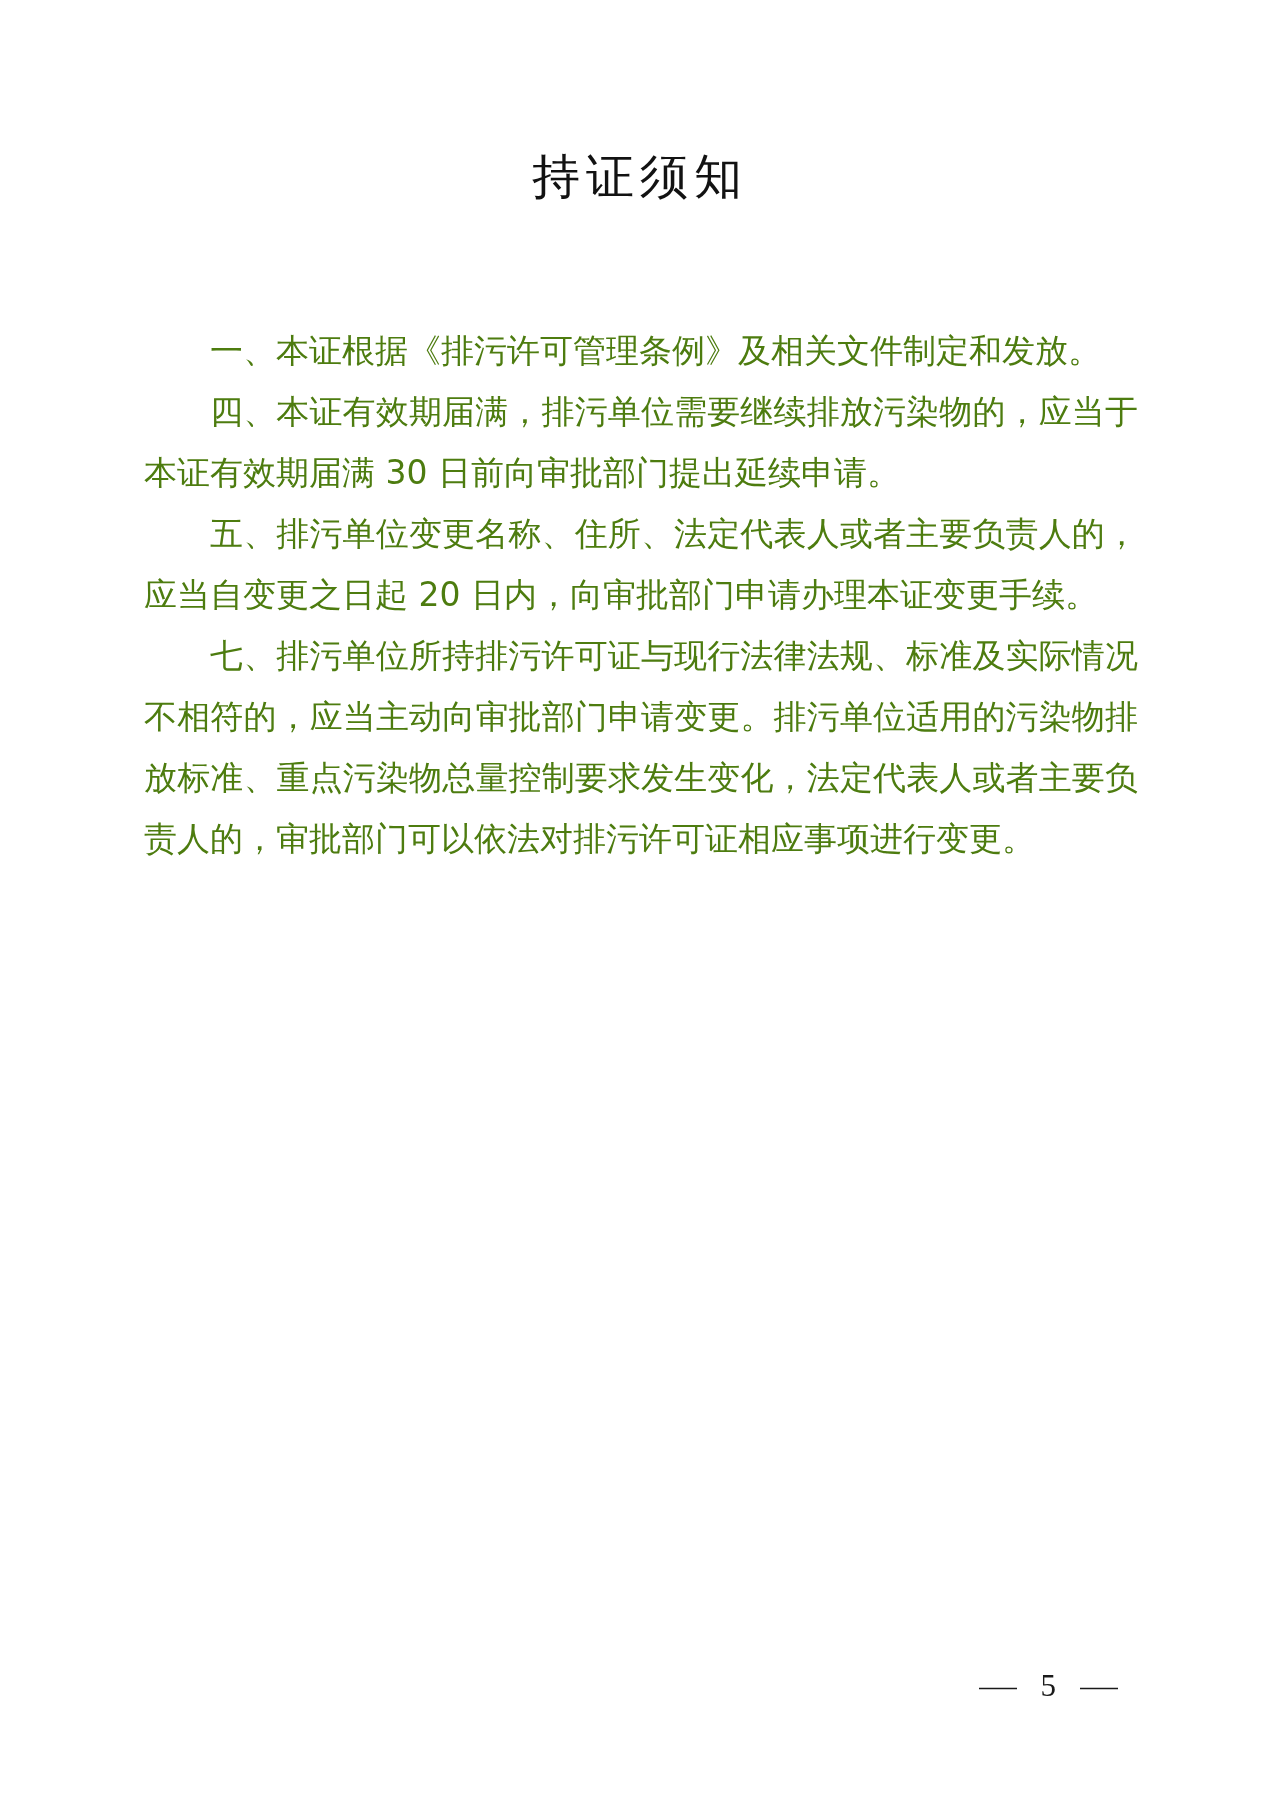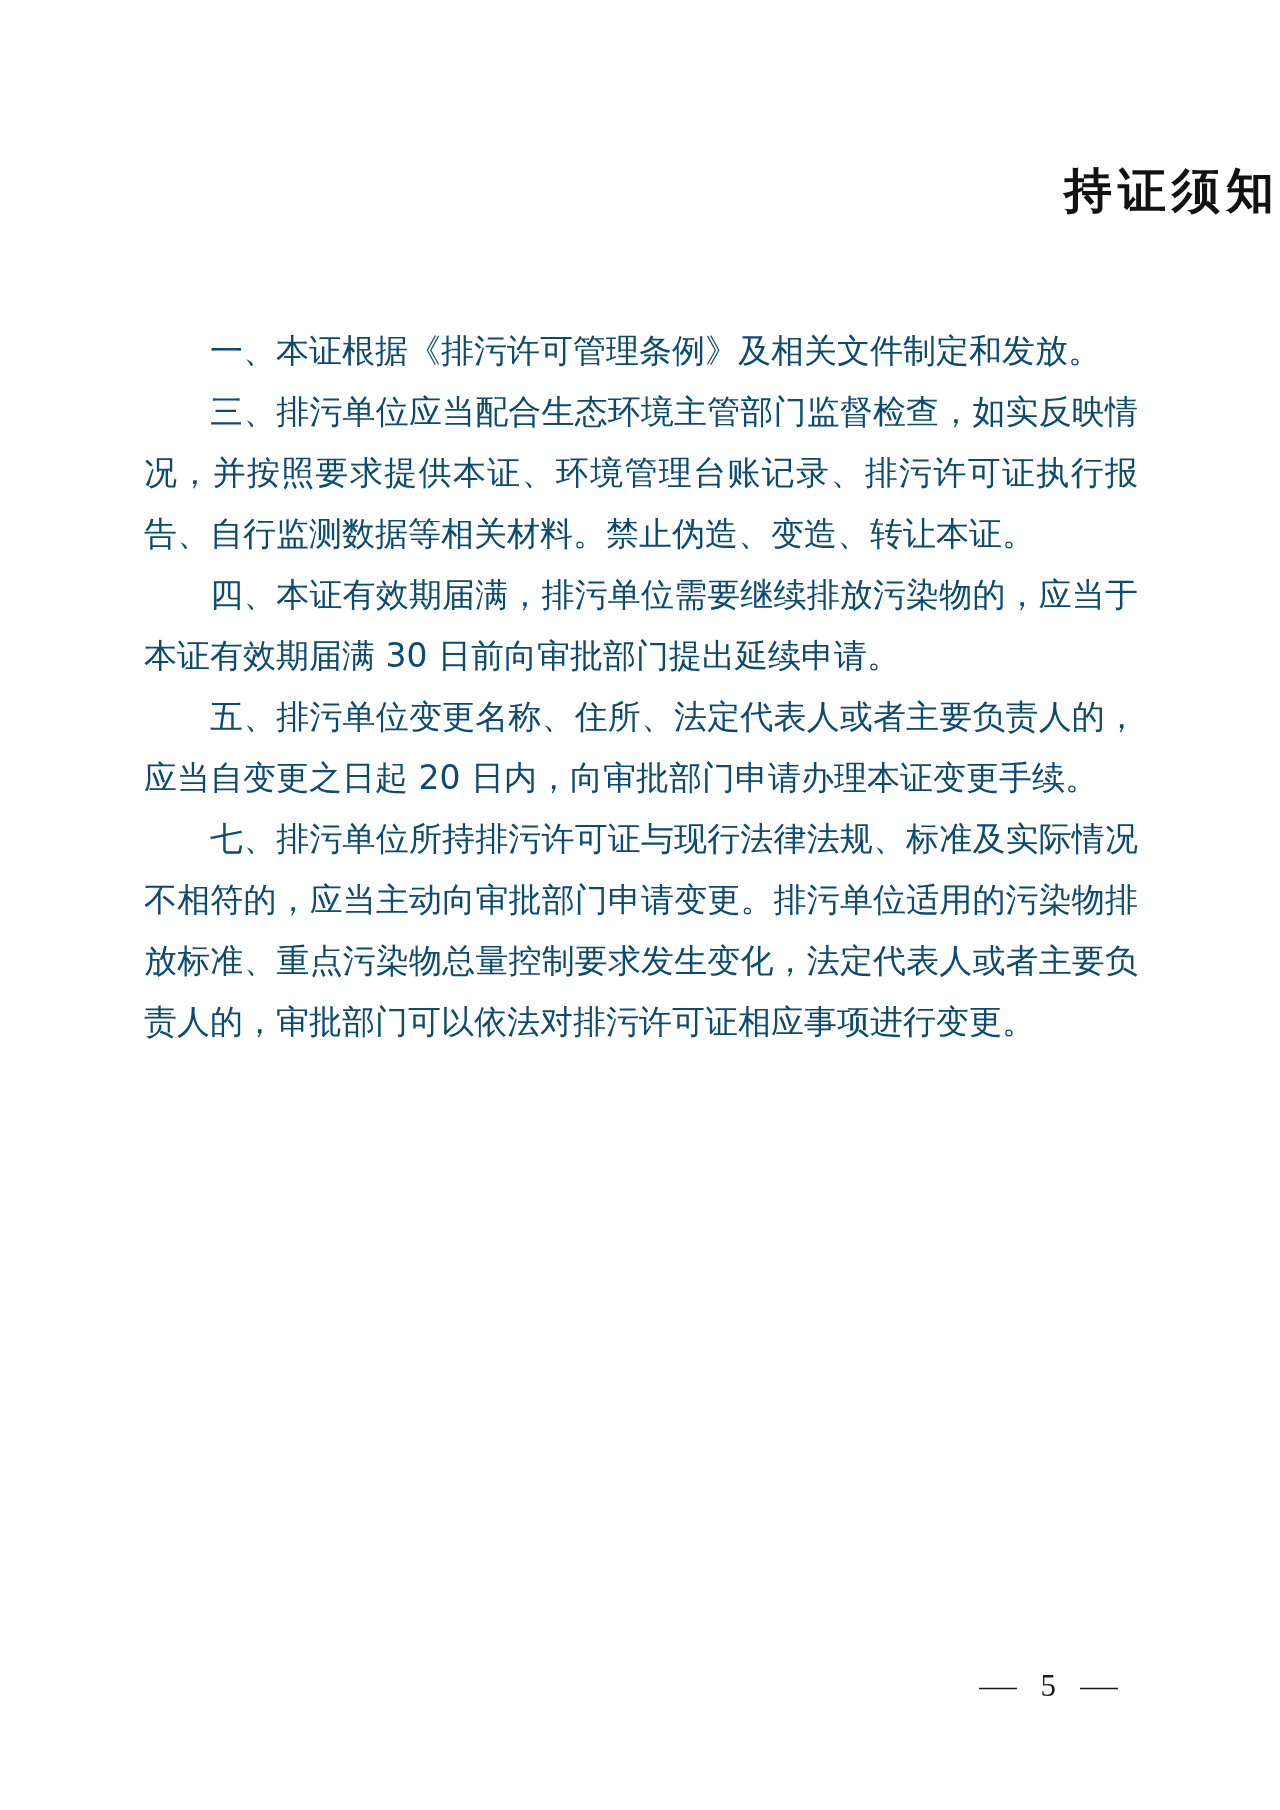--- a/index.html
+++ b/index.html
@@ -12,39 +12,39 @@
     width: 1280px;
     height: 1810px;
     margin: 0 auto;
     background: #ffffff;
     color: #141414;
     font-family: "DejaVu Sans", sans-serif;
     overflow: hidden;
   }
   .doc-title {
     position: absolute;
-    top: 162px;
+    top: 148px;
     left: 0;
     width: 100%;
-    text-align: right;
+    text-align: center;
     font-size: 48px;
-    font-weight: 700;
+    font-weight: 400;
     letter-spacing: 6px;
     line-height: 1.2;
     color: #121212;
   }
   .doc-body {
     position: absolute;
     top: 320px;
     left: 144px;
     width: 994px;
     font-size: 33px;
     line-height: 61px;
     text-align: justify;
-    color: #0c4a6e;
+    color: #4d7c0f;
   }
   .doc-body p.para {
     margin: 0;
     padding: 0;
     text-indent: 2em;
   }
   .page-footer {
     position: absolute;
     top: 1668px;
     right: 166px;
@@ -66,21 +66,20 @@
 </style>
 </head>
 <body>
 
 <div class="page">
 
   <div class="doc-title">持证须知</div>
 
   <div class="doc-body">
       <p class="para">一、本证根据《排污许可管理条例》及相关文件制定和发放。</p>
-      <p class="para">三、排污单位应当配合生态环境主管部门监督检查，如实反映情况，并按照要求提供本证、环境管理台账记录、排污许可证执行报告、自行监测数据等相关材料。禁止伪造、变造、转让本证。</p>
       <p class="para">四、本证有效期届满，排污单位需要继续排放污染物的，应当于本证有效期届满 30 日前向审批部门提出延续申请。</p>
       <p class="para">五、排污单位变更名称、住所、法定代表人或者主要负责人的，应当自变更之日起 20 日内，向审批部门申请办理本证变更手续。</p>
       <p class="para">七、排污单位所持排污许可证与现行法律法规、标准及实际情况不相符的，应当主动向审批部门申请变更。排污单位适用的污染物排放标准、重点污染物总量控制要求发生变化，法定代表人或者主要负责人的，审批部门可以依法对排污许可证相应事项进行变更。</p>
     </div>
 
   <div class="page-footer">
     <span class="dash">—</span>
     <span class="num">5</span>
     <span class="dash">—</span>
   </div>

